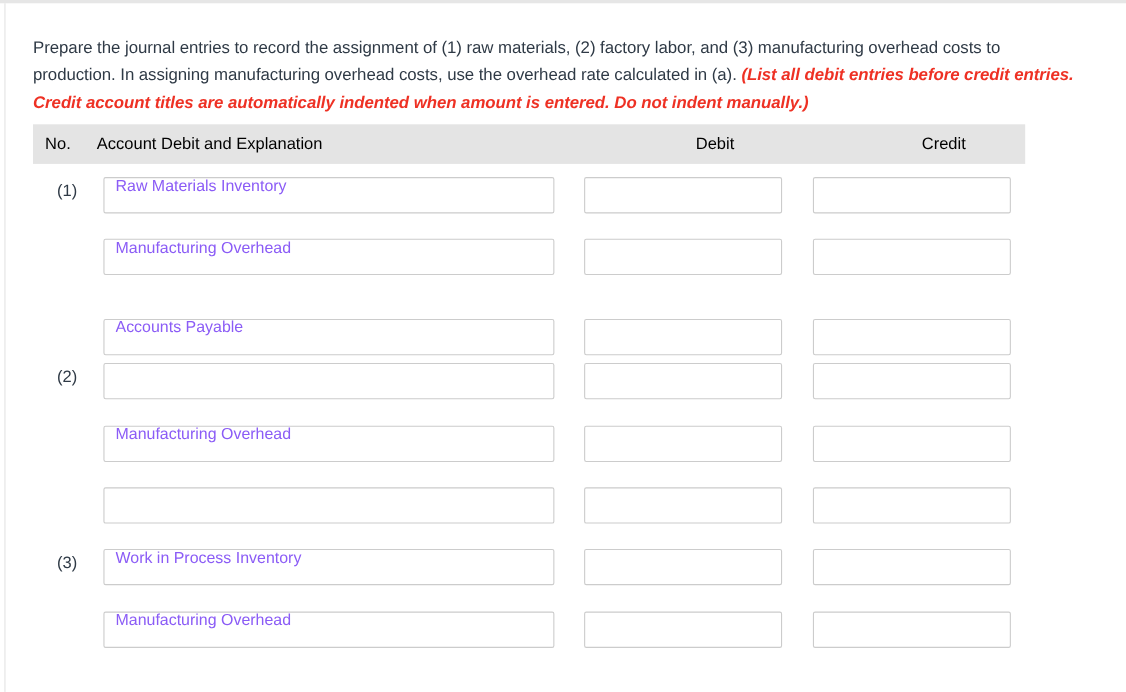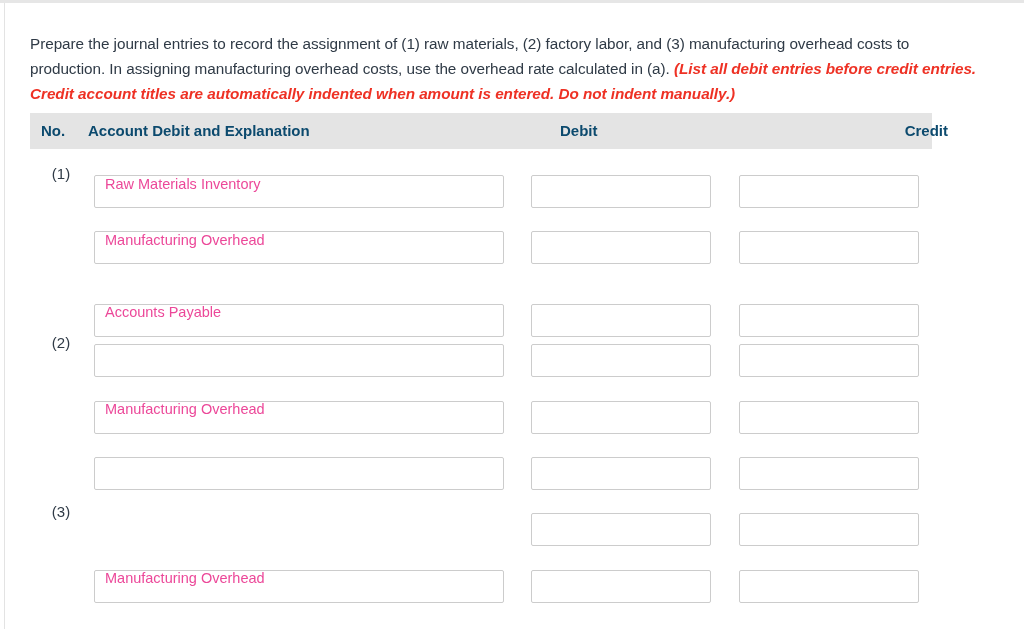--- a/index.html
+++ b/index.html
@@ -71,28 +71,28 @@
     position: relative;
     height: 36px;
     background: #e4e4e4;
   }
   .th {
     position: absolute;
     top: 0;
     height: 36px;
     line-height: 36px;
     font-size: 15px;
-    font-weight: bold;
-    color: #0c4a6e;
+    font-weight: normal;
+    color: #000000;
     white-space: nowrap;
   }
   .th-no      { left: 11px; }
   .th-account { left: 58px; }
-  .th-debit   { left: 530px; width: 180px; text-align: left; }
-  .th-credit  { left: 738px; width: 180px; text-align: right; }
+  .th-debit   { left: 530px; width: 180px; text-align: center; }
+  .th-credit  { left: 738px; width: 180px; text-align: center; }
 
   .tbody {
     position: relative;
     height: 445px;
   }
 
   .row {
     position: absolute;
     left: 0;
     width: 902px;
@@ -106,29 +106,29 @@
     width: 46px;
     height: 34px;
     line-height: 34px;
     text-align: center;
     font-size: 15px;
     color: #2f3a46;
   }
 
   .cell-input {
     position: absolute;
-    top: 18px;
+    top: 4px;
     height: 33px;
     box-sizing: border-box;
     background: #ffffff;
     border: 1px solid #cccccc;
     border-radius: 2px;
     font-family: "Liberation Sans", sans-serif;
     font-size: 14.5px;
-    color: #ec4899;
+    color: #8b5cf6;
     padding: 0 0 16px 10px;
     outline: none;
   }
   .cell-account { left: 64px;  width: 410px; }
   .cell-debit   { left: 501px; width: 180px; }
   .cell-credit  { left: 709px; width: 180px; }
 </style>
 </head>
 <body>
 
@@ -182,20 +182,21 @@
           <input type="text" class="cell-input cell-credit" value="" style="">
         </div>
         <div class="row" style="top: 290px;">
           <div class="rownum"></div>
           <input type="text" class="cell-input cell-account" value="" style="">
           <input type="text" class="cell-input cell-debit" value="" style="">
           <input type="text" class="cell-input cell-credit" value="" style="">
         </div>
         <div class="row" style="top: 346.4px;">
           <div class="rownum">(3)</div>
+          <input type="text" class="cell-input cell-account" value="Work in Process Inventory" style="">
           <input type="text" class="cell-input cell-debit" value="" style="">
           <input type="text" class="cell-input cell-credit" value="" style="">
         </div>
         <div class="row" style="top: 402.8px;">
           <div class="rownum"></div>
           <input type="text" class="cell-input cell-account" value="Manufacturing Overhead" style="">
           <input type="text" class="cell-input cell-debit" value="" style="">
           <input type="text" class="cell-input cell-credit" value="" style="">
         </div>
       </div>

